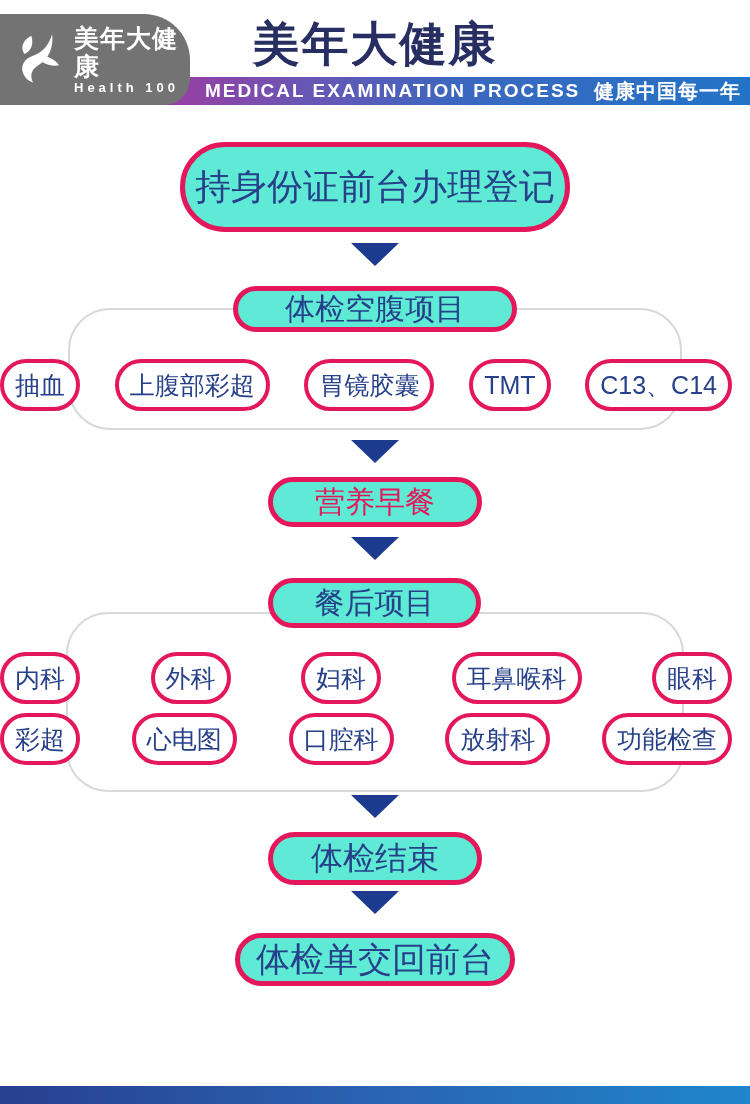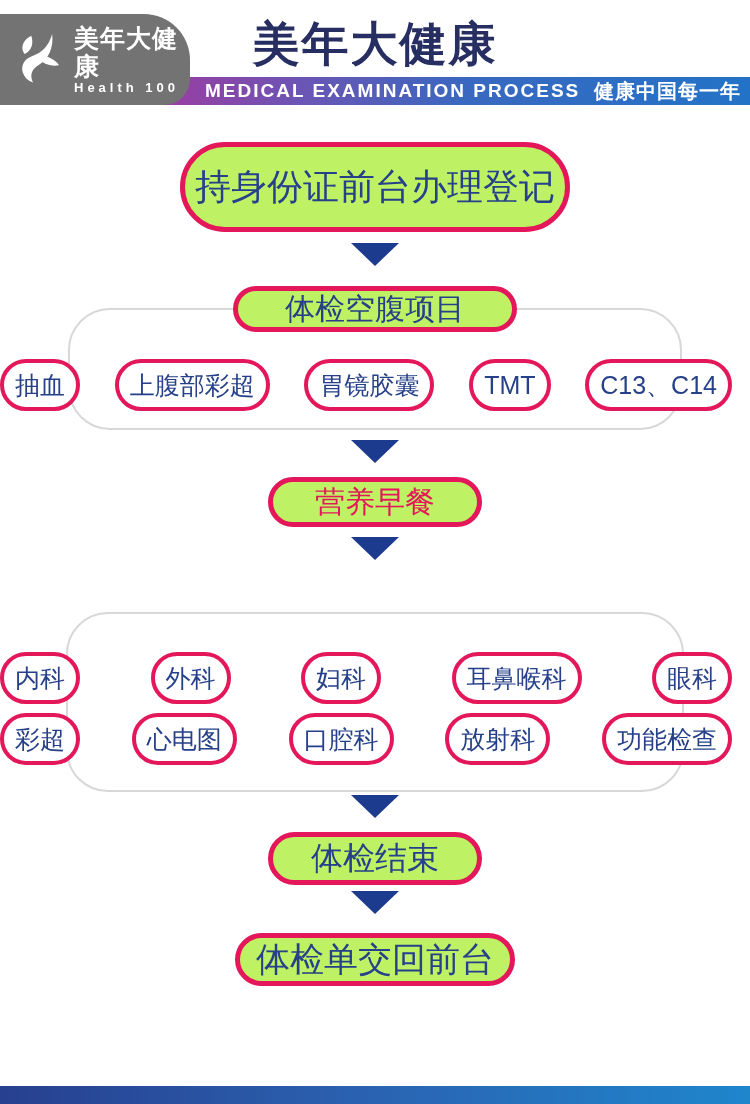--- a/index.html
+++ b/index.html
@@ -29,21 +29,21 @@
   .brand { margin-left:8px; color:#ffffff; }
   .brand-cn { font-size:25px; font-weight:bold; letter-spacing:1px; line-height:28px; }
   .brand-en { font-size:13px; font-weight:bold; letter-spacing:4px; line-height:16px; }
   .page-title {
     position:absolute; top:13px; left:0; width:750px; text-align:center;
     font-size:47px; font-weight:bold; color:#272e62; letter-spacing:2px;
   }
 
   
   .pill {
-    position:absolute; background:#bef264;
+    position:absolute; background:#5eead4;
     border:4px solid #e4175a; border-radius:40px;
     display:flex; align-items:center; justify-content:center;
     color:#264089; white-space:nowrap;
   }
   .pill-step1 { left:180px; top:142px; width:390px; height:90px; border-width:5px; border-radius:48px; font-size:36px; }
   .pill-title1 { left:233px; top:286px; width:284px; height:46px; border-width:5px; border-radius:26px; font-size:30px; z-index:2; }
   .pill-breakfast { left:268px; top:477px; width:214px; height:50px; border-width:5px; border-radius:28px; font-size:30px; color:#e4175a; }
   .pill-title2 { left:268px; top:578px; width:213px; height:50px; border-width:5px; border-radius:28px; font-size:30px; z-index:2; }
   .pill-finish { left:268px; top:832px; width:214px; height:53px; border-width:5px; border-radius:28px; font-size:32px; }
   .pill-return { left:235px; top:933px; width:280px; height:53px; border-width:5px; border-radius:28px; font-size:34px; }
@@ -120,20 +120,21 @@
     <div class="item-pill">胃镜胶囊</div>
     <div class="item-pill">TMT</div>
     <div class="item-pill">C13、C14</div>
   </div>
   <div class="arrow arrow-2"></div>
 
   <div class="pill pill-breakfast">营养早餐</div>
   <div class="arrow arrow-3"></div>
 
   <div class="group group-2"></div>
+  <div class="pill pill-title2">餐后项目</div>
   <div class="pill-row row-after-1">
     <div class="item-pill">内科</div>
     <div class="item-pill">外科</div>
     <div class="item-pill">妇科</div>
     <div class="item-pill">耳鼻喉科</div>
     <div class="item-pill">眼科</div>
   </div>
   <div class="pill-row row-after-2">
     <div class="item-pill">彩超</div>
     <div class="item-pill">心电图</div>

